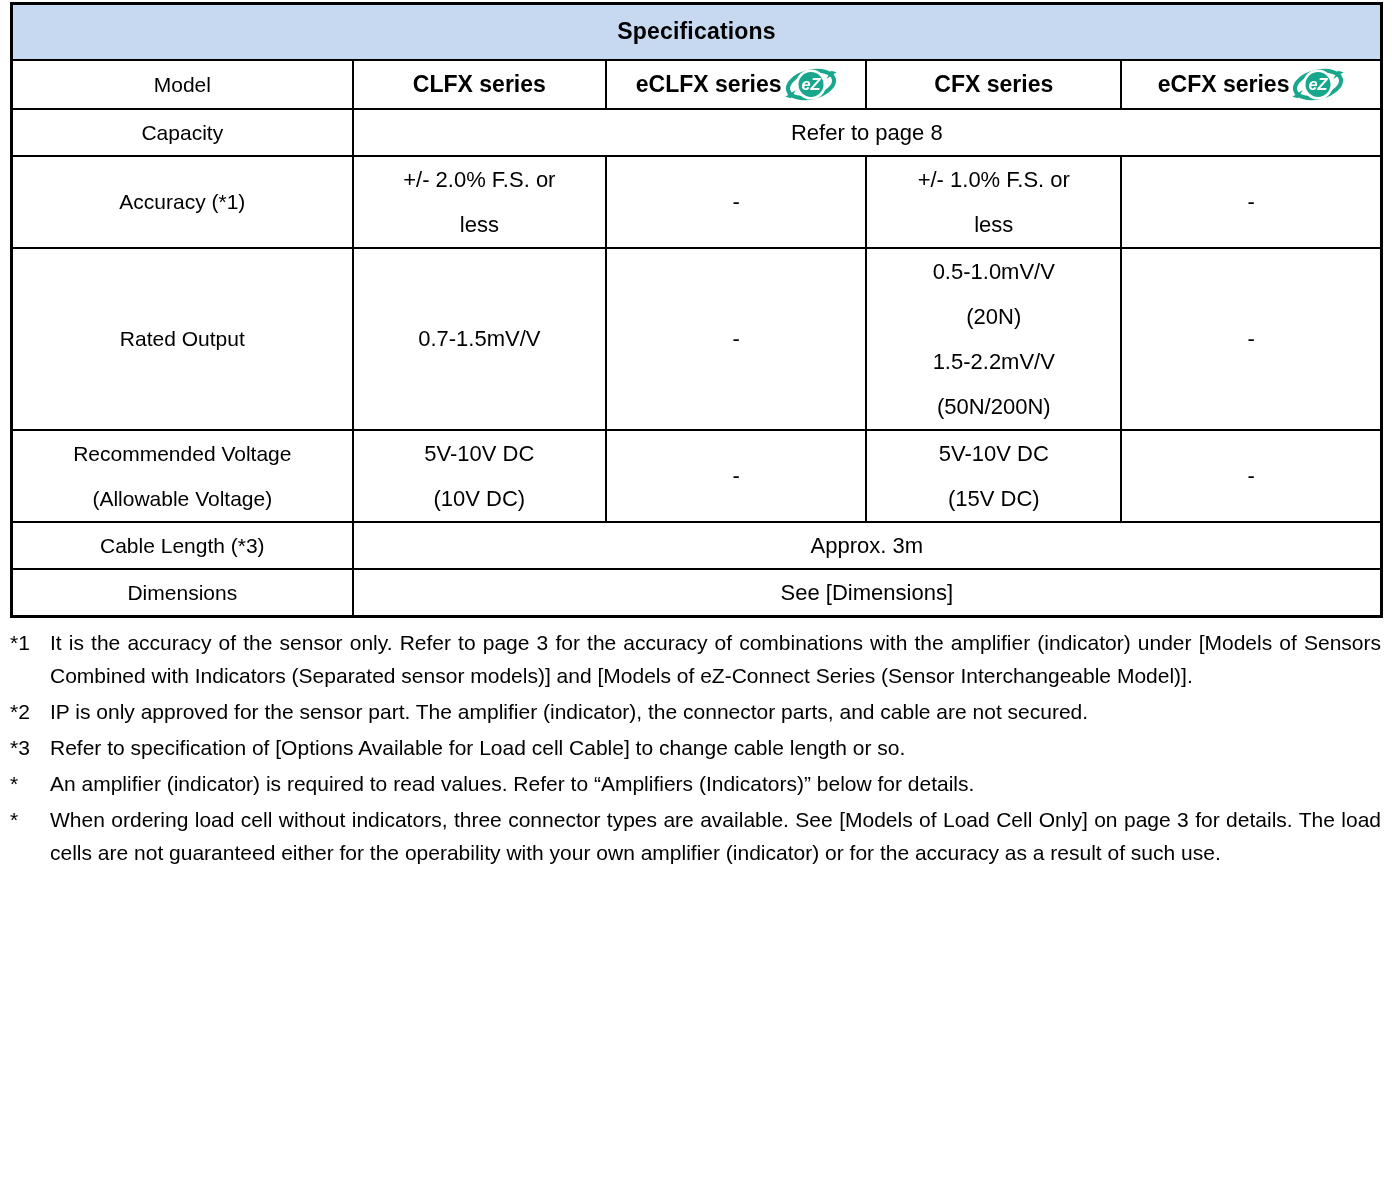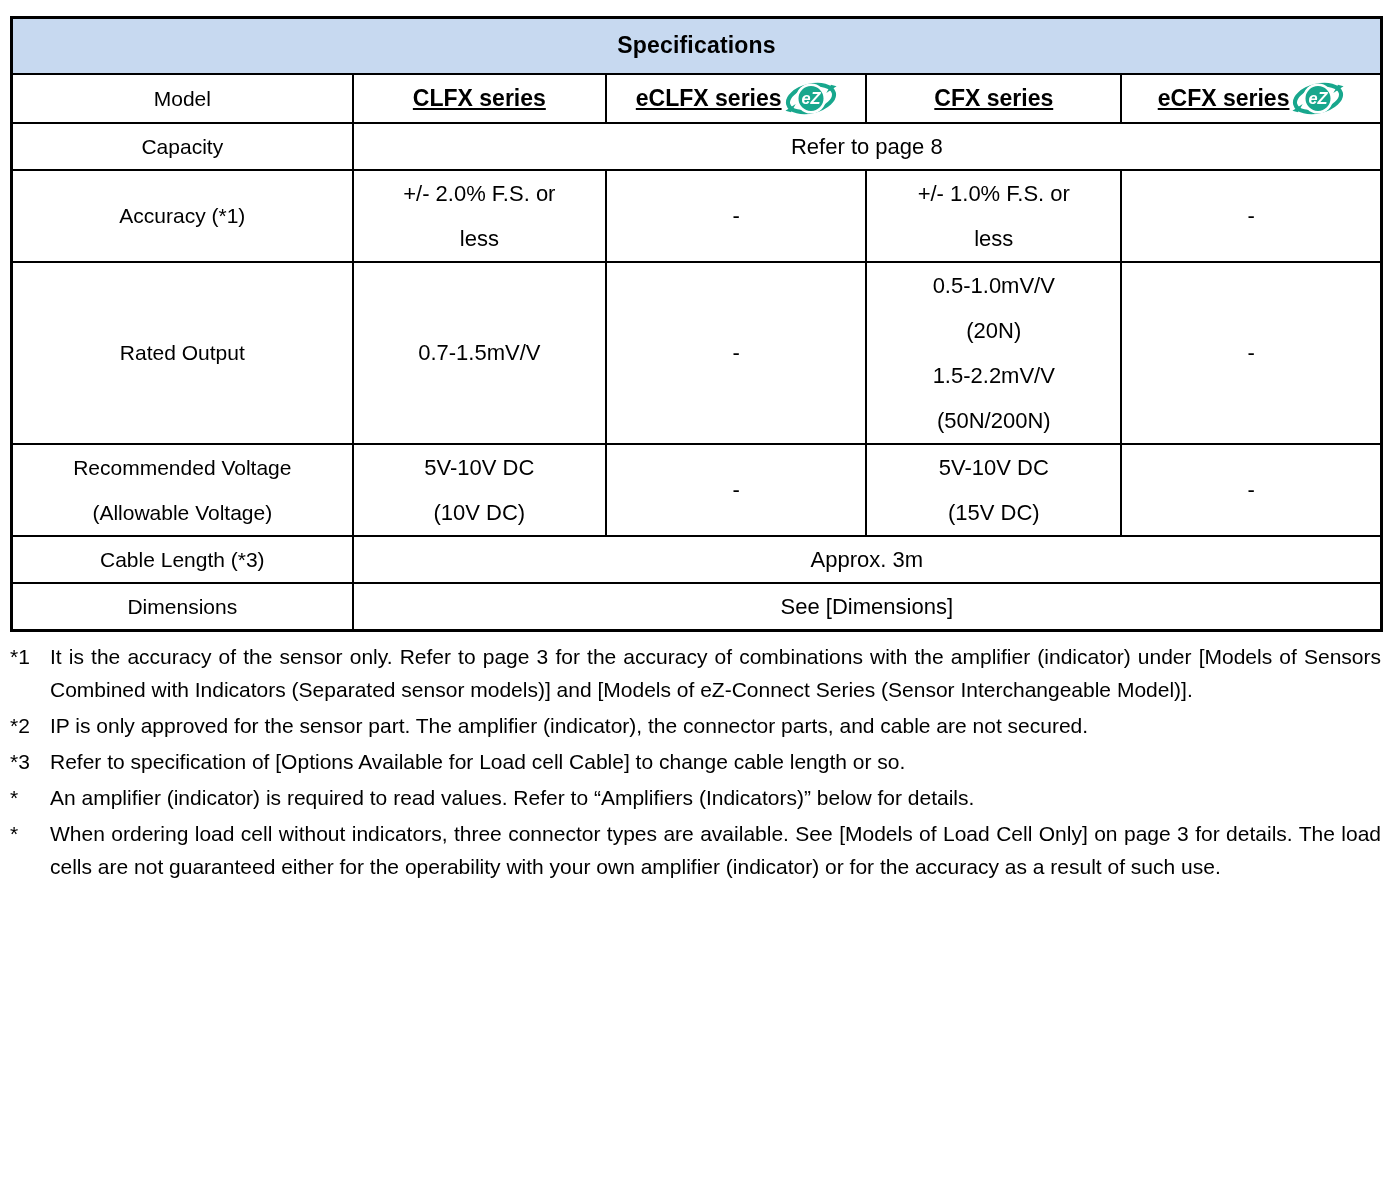--- a/index.html
+++ b/index.html
@@ -13,21 +13,21 @@
     margin: 0;
     background: #ffffff;
     font-family: "Liberation Sans", sans-serif;
     color: var(--text-c);
   }
   body {
     width: 1392px;
     height: 1187px;
     overflow: hidden;
   }
-  .page { padding: 16px 9px 8px 10px; }
+  .page { padding: 2px 9px 8px 10px; }
 
   table.spec {
     width: 100%;
     border-collapse: collapse;
     table-layout: fixed;
     border: 3px solid var(--border-c);
   }
   col.c-label { width: 24.9%; }
   col.c1 { width: 18.5%; }
   col.c2 { width: 19.0%; }
@@ -51,21 +51,20 @@
   .model-row td { height: 39px; }
   .model-cell .model-inner {
     display: flex;
     align-items: center;
     justify-content: center;
   }
   .series-label {
     font-size: 23px;
     font-weight: bold;
     white-space: nowrap;
-    text-decoration: underline;
   }
   .row-label {
     font-size: 21px;
     line-height: 45px;
   }
   .value-cell {
     font-size: 22px;
     line-height: 45px;
   }
   .data-row td { height: 45px; }

